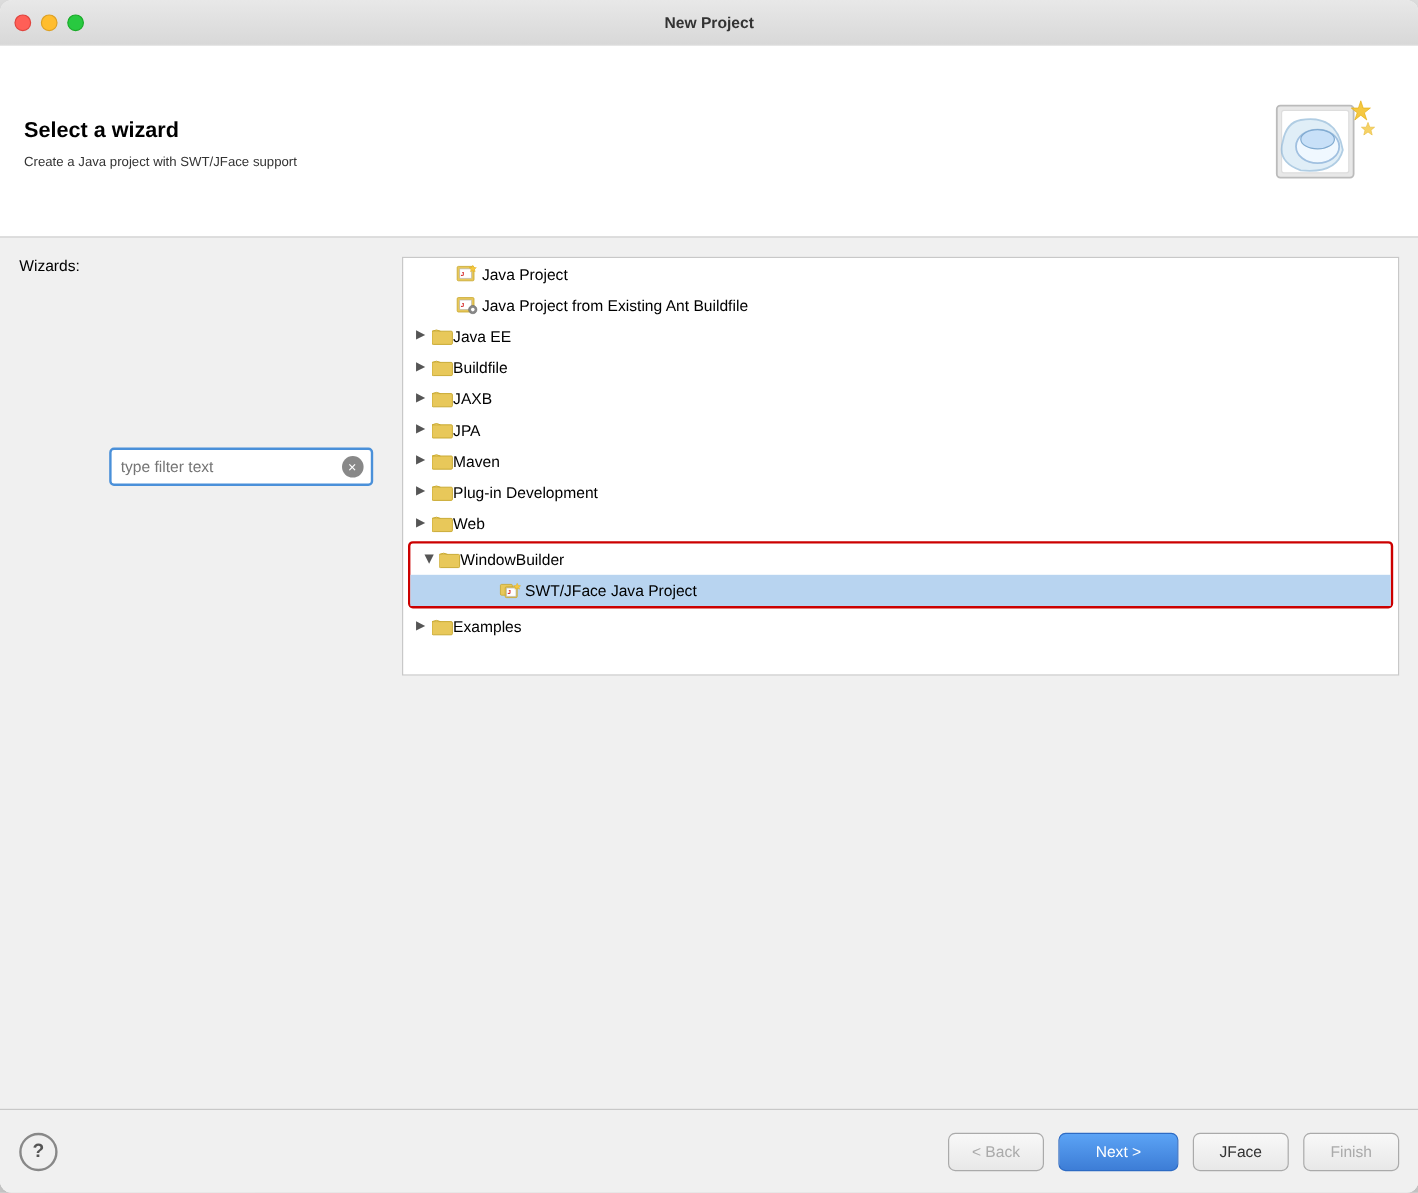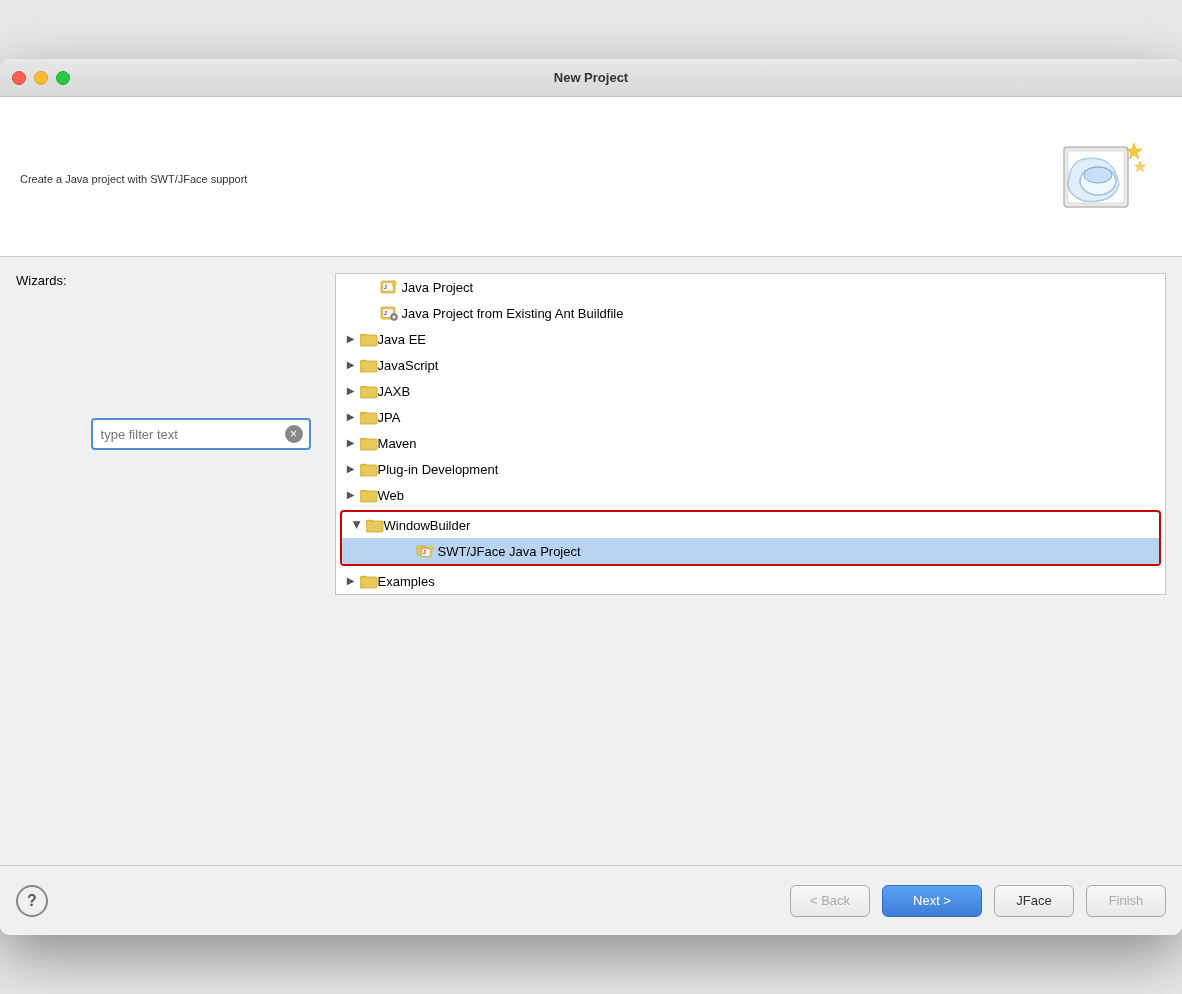--- a/index.html
+++ b/index.html
@@ -9,21 +9,21 @@
       font-size: 13px;
       background: #e8e8e8;
       display: flex;
       justify-content: center;
       align-items: center;
       min-height: 100vh;
     }
 
     .window {
       width: 1182px;
-      height: 876px;
+      height: 994px;
       background: #f0f0f0;
       border-radius: 10px;
       box-shadow: 0 20px 60px rgba(0,0,0,0.4);
       display: flex;
       flex-direction: column;
       overflow: hidden;
     }
 
     
     .title-bar {
@@ -282,20 +282,21 @@
       <div class="traffic-light minimize"></div>
       <div class="traffic-light maximize"></div>
     </div>
     <span class="title-bar-title">New Project</span>
   </div>
 
   <div class="dialog-content">
 
     <div class="header-area">
       <div class="header-text">
+        <h1>Select a wizard</h1>
         <p>Create a Java project with SWT/JFace support</p>
       </div>
       <div class="header-icon">
 
         <svg class="wizard-svg" viewBox="0 0 96 80">
 
           <rect x="10" y="8" width="64" height="60" rx="3" ry="3" fill="#e8e8e8" stroke="#bbb" stroke-width="1.5"></rect>
 
           <rect x="14" y="12" width="56" height="52" rx="2" ry="2" fill="white" stroke="#ddd" stroke-width="1"></rect>
 
@@ -357,21 +358,21 @@
           </svg>
           <span class="item-label">Java EE</span>
         </div>
 
         <div class="tree-item indent-1">
           <span class="arrow">▶</span>
           <svg class="folder-svg" viewBox="0 0 18 16">
             <rect x="0" y="4" width="17" height="11" rx="1" fill="#e8c85a" stroke="#c8a830" stroke-width="0.8"></rect>
             <path d="M0 4 Q4 2 7 4" fill="#e8c85a" stroke="#c8a830" stroke-width="0.8"></path>
           </svg>
-          <span class="item-label">JavaScript</span>
+          <span class="item-label">Buildfile</span>
         </div>
 
         <div class="tree-item indent-1">
           <span class="arrow">▶</span>
           <svg class="folder-svg" viewBox="0 0 18 16">
             <rect x="0" y="4" width="17" height="11" rx="1" fill="#e8c85a" stroke="#c8a830" stroke-width="0.8"></rect>
             <path d="M0 4 Q4 2 7 4" fill="#e8c85a" stroke="#c8a830" stroke-width="0.8"></path>
           </svg>
           <span class="item-label">JAXB</span>
         </div>

